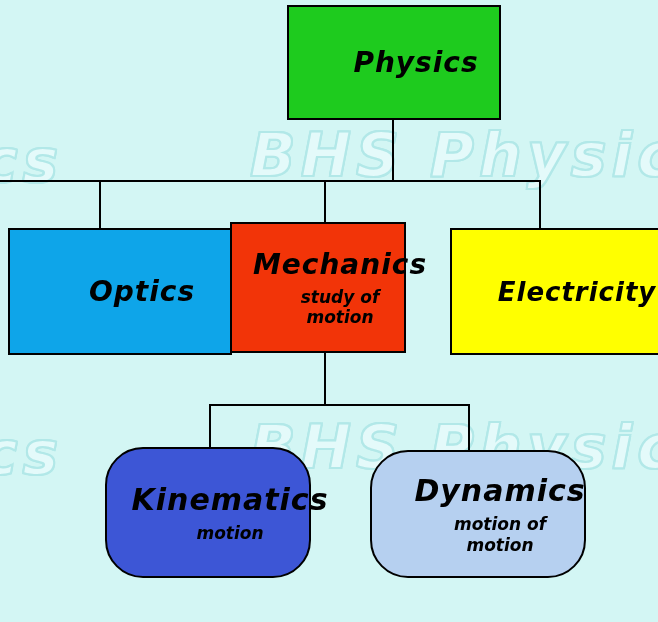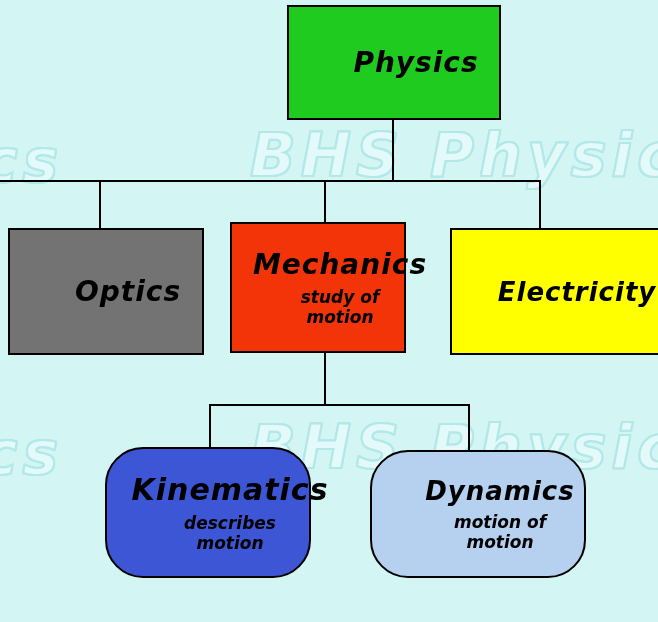--- a/index.html
+++ b/index.html
@@ -61,45 +61,44 @@
   <div class="line" style="left: 539px; top: 180px; width: 2px; height: 48px; background: rgb(0, 0, 0);"></div>
   <div class="line" style="left: 324px; top: 352px; width: 2px; height: 54px; background: rgb(0, 0, 0);"></div>
   <div class="line" style="left: 209px; top: 404px; width: 261px; height: 2px; background: rgb(0, 0, 0);"></div>
   <div class="line" style="left: 209px; top: 404px; width: 2px; height: 44px; background: rgb(0, 0, 0);"></div>
   <div class="line" style="left: 468px; top: 404px; width: 2px; height: 47px; background: rgb(0, 0, 0);"></div>
 
   <div class="node" style="left: 287px; top: 5px; width: 214px; height: 115px; background: rgb(30, 203, 30);">
     <div class="label">Physics</div>
   </div>
 
-  <div class="node" style="left: 8px; top: 228px; width: 196px; height: 127px; background: #737373;">
+  <div class="node" style="left: 8px; top: 228px; width: 224px; height: 127px; background: #0ea5e9;">
     <div class="label">Optics</div>
   </div>
 
   <div class="node" style="left: 230px; top: 222px; width: 176px; height: 131px; background: rgb(242, 52, 8);">
     <div class="label">Mechanics</div>
     <div class="sub">
       <div>study of</div>
       <div>motion</div>
     </div>
   </div>
 
   <div class="node" style="left: 450px; top: 228px; width: 210px; height: 127px; background: rgb(255, 255, 0);">
     <div class="label" style="font-size:26px;">Electricity</div>
   </div>
 
   <div class="node rounded" style="left: 105px; top: 447px; width: 206px; height: 131px; background: rgb(61, 86, 214);">
     <div class="label" style="font-size:30px;">Kinematics</div>
     <div class="sub">
-      <div>describes</div>
       <div>motion</div>
     </div>
   </div>
 
   <div class="node rounded" style="left: 370px; top: 450px; width: 216px; height: 128px; background: rgb(182, 208, 240);">
-    <div class="label" style="font-size:26px;">Dynamics</div>
+    <div class="label" style="font-size:30px;">Dynamics</div>
     <div class="sub">
       <div>motion of</div>
       <div>motion</div>
     </div>
   </div>
 
 </div>
 
 </body></html>

